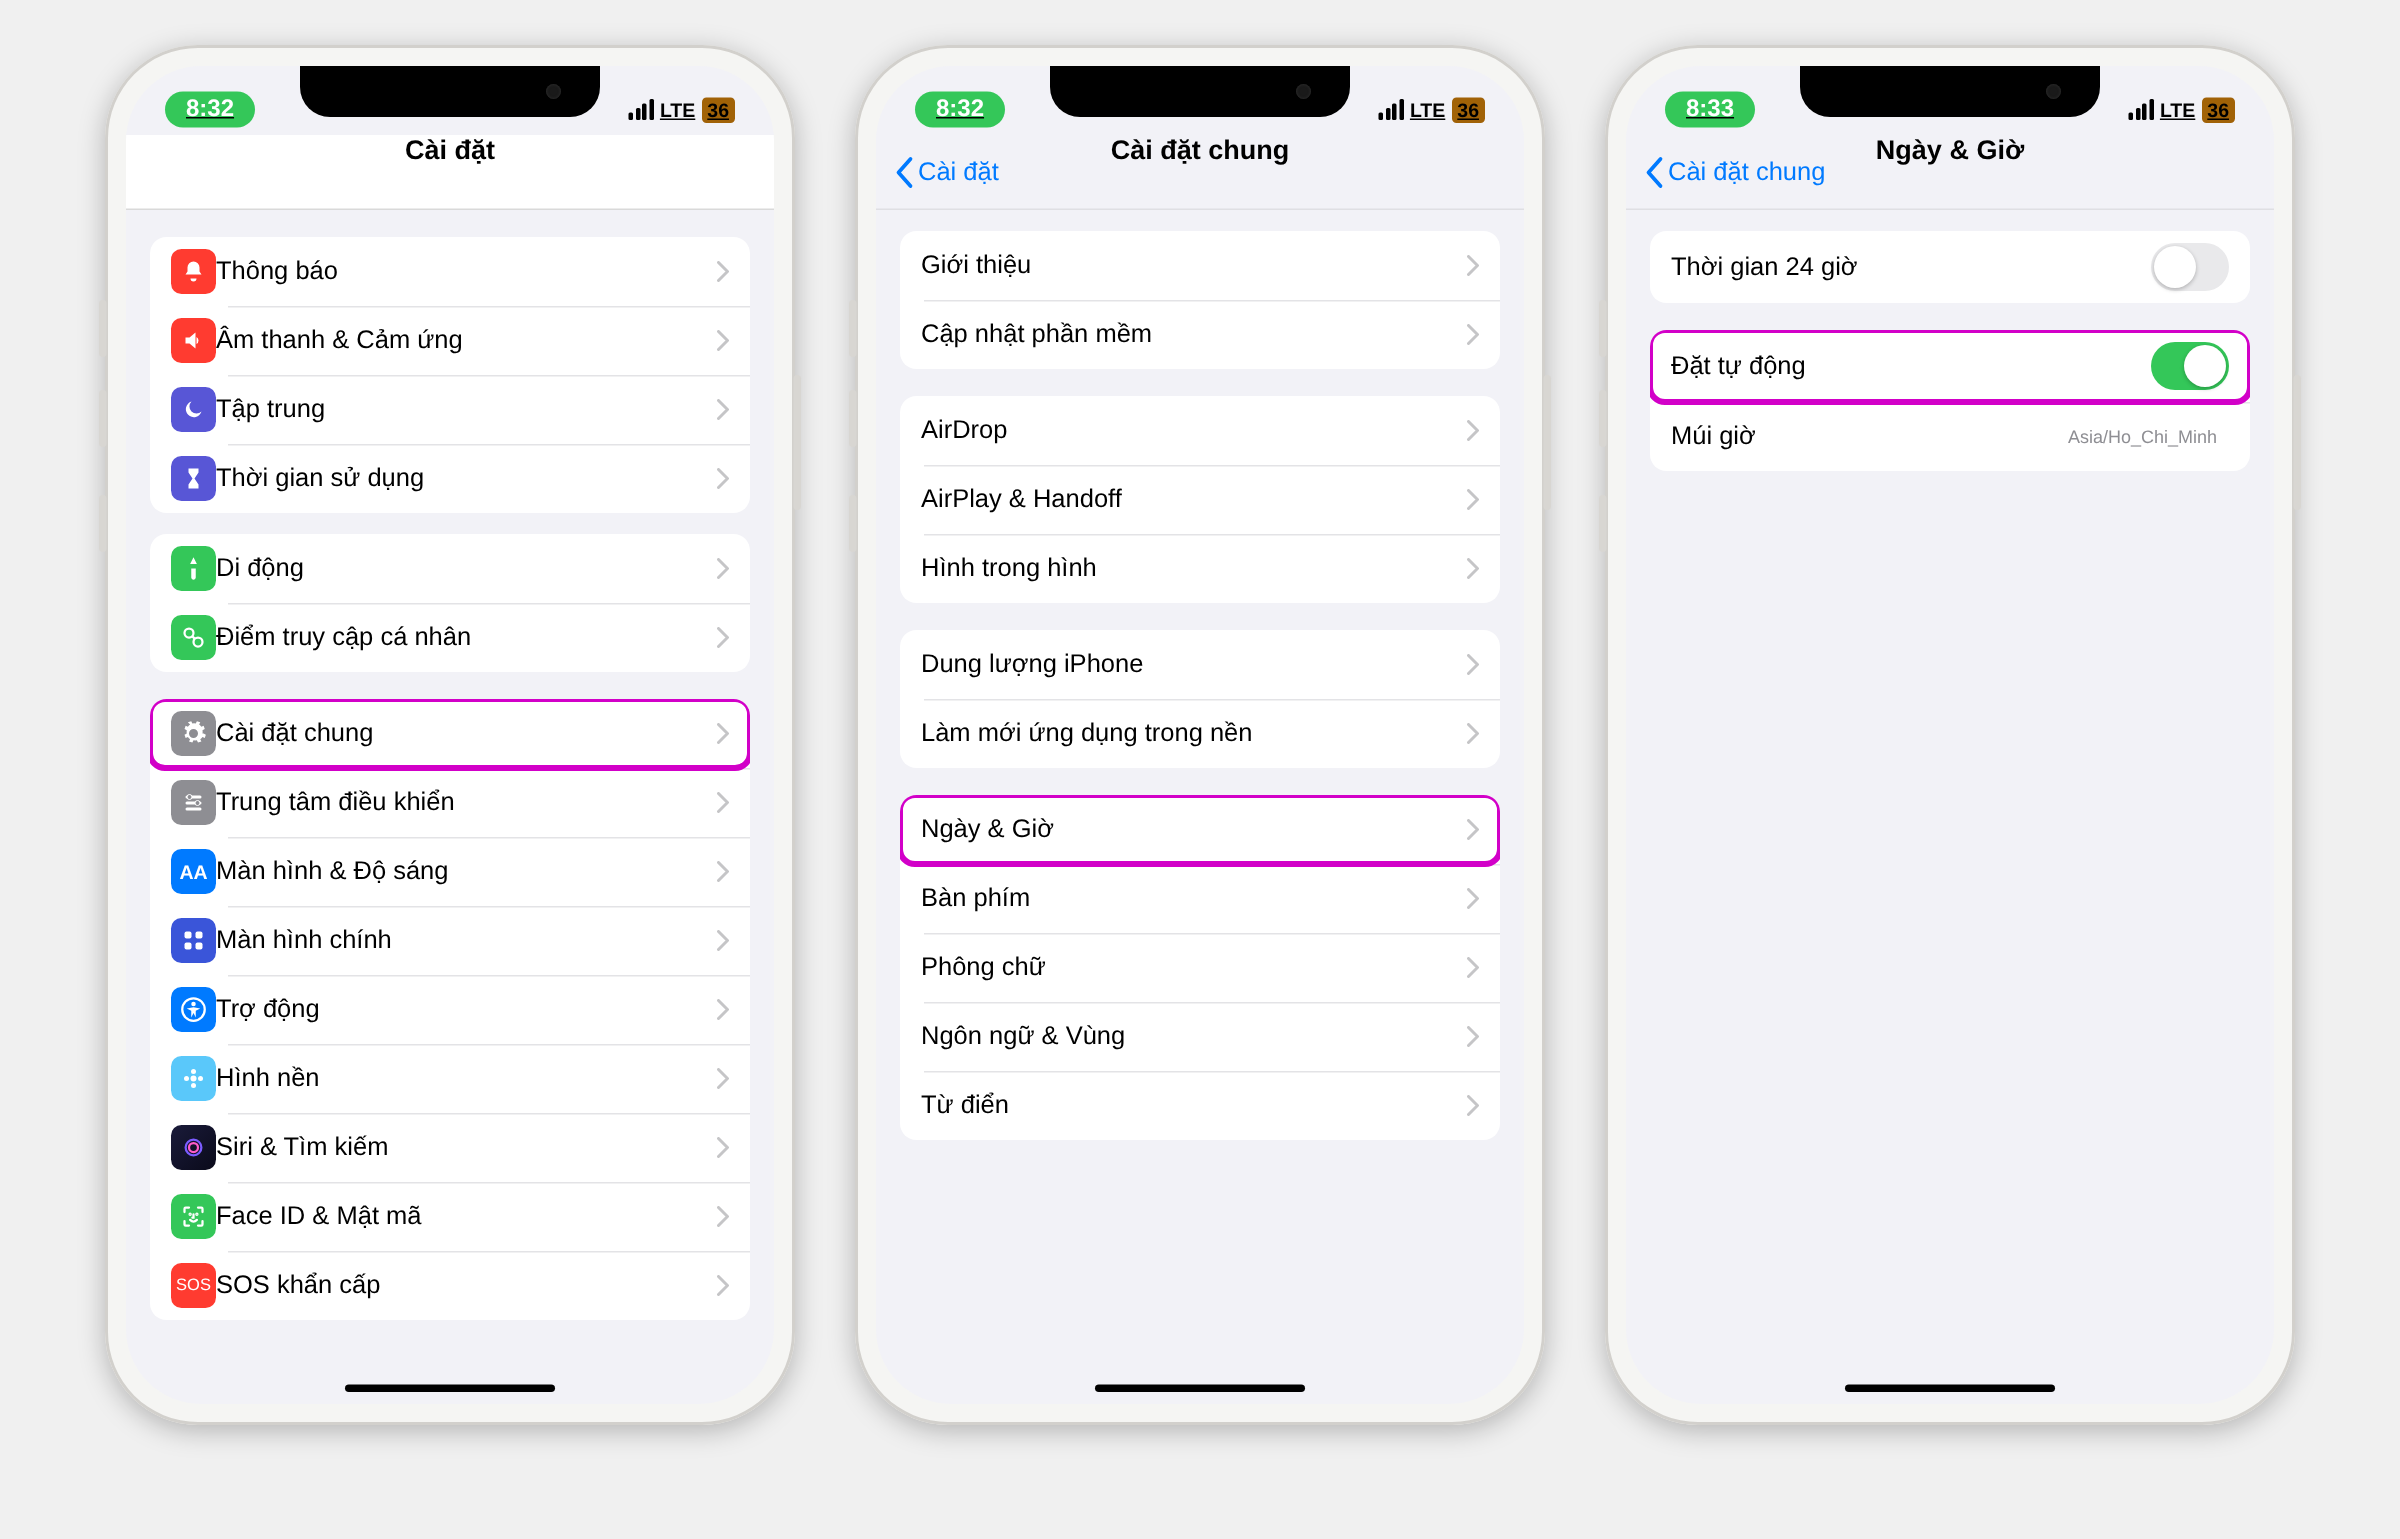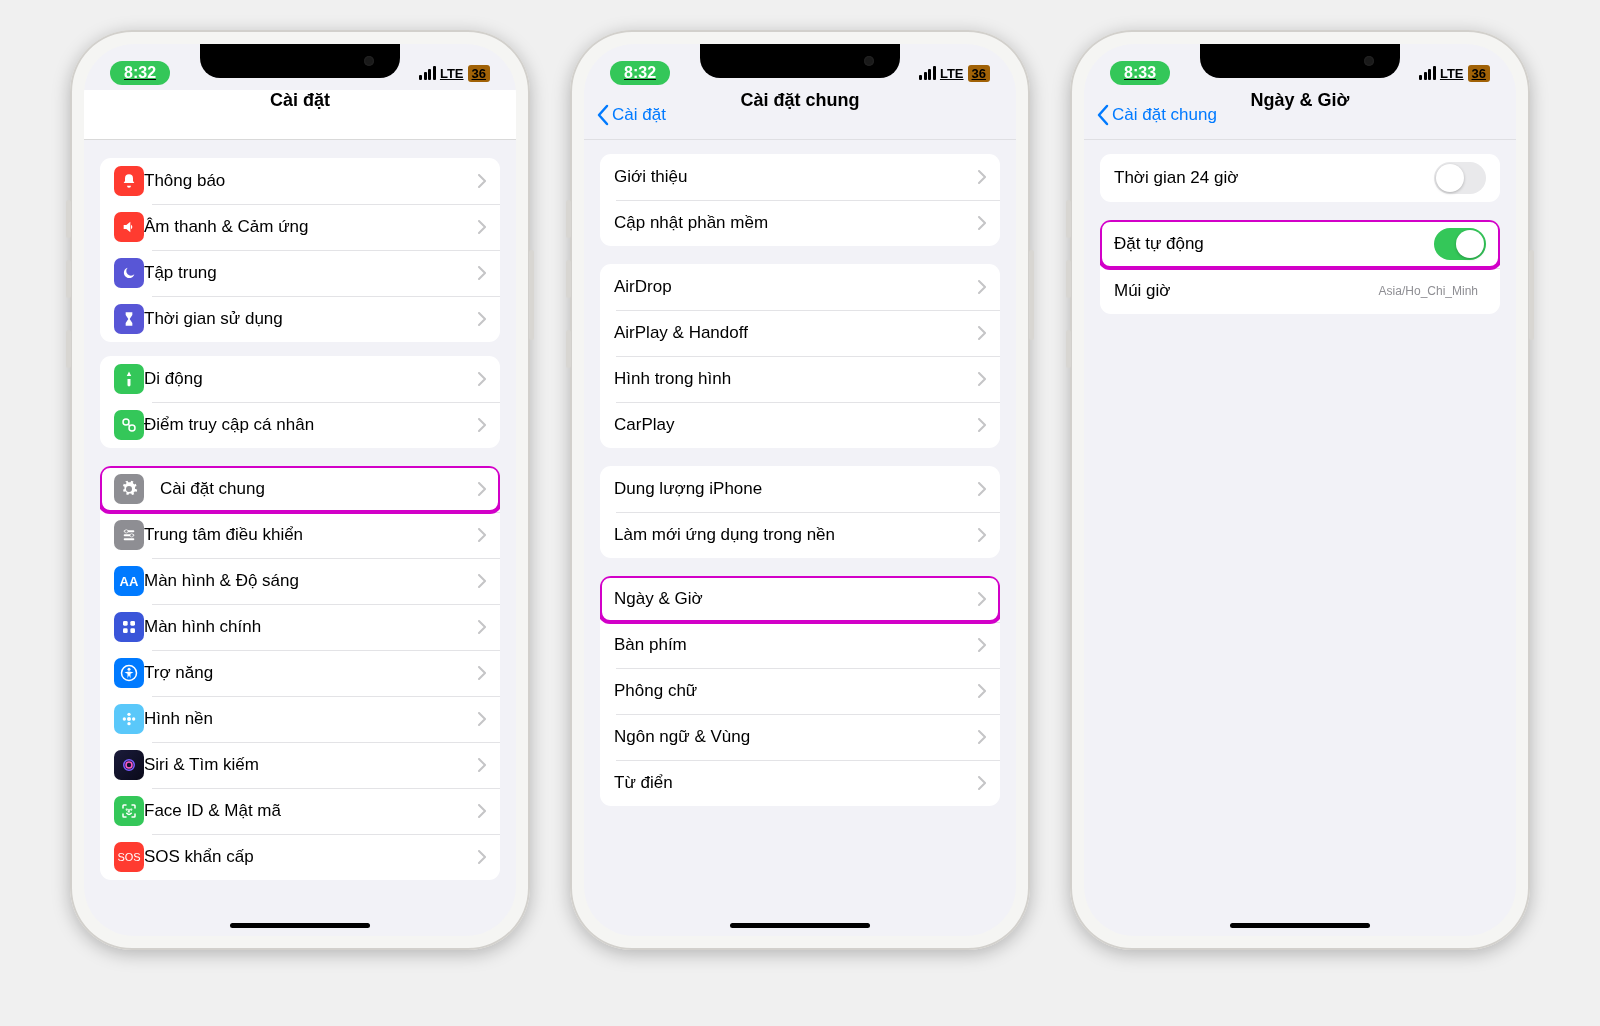--- a/index.html
+++ b/index.html
@@ -101,21 +101,21 @@
   }
   .row.noicon + .row.noicon::before { left:16px; }
   .row .icon {
     width:30px; height:30px; border-radius:7px; margin-right:0;
     display:flex; align-items:center; justify-content:center; color:#fff; font-size:16px; flex-shrink:0;
   }
   .row .label { flex:1; font-size:17px; color:#000; }
   .row .detail { font-size:12px; color:#8e8e93; margin-right:8px; }
   .chev { color:#c5c5c7; flex-shrink:0; }
   .chev svg { width:8px; height:14px; display:block; }
-  .highlight { outline: 4px solid #d200c8; outline-offset:-2px; border-radius:10px; z-index:2; position:relative;gap:16px;}
+  .highlight { outline: 4px solid #d200c8; outline-offset:-2px; border-radius:10px; z-index:2; position:relative;}
   .highlight::before { display:none; }
   .toggle {
     width:52px; height:32px; border-radius:16px; position:relative; flex-shrink:0;
   }
   .toggle::after {
     content:""; position:absolute; top:2px; width:28px; height:28px; background:#fff; border-radius:50%;
     box-shadow:0 1px 3px rgba(0,0,0,0.25);
   }
   .toggle.off { background:#e9e9eb; }
   .toggle.off::after { left:2px; }
@@ -298,21 +298,21 @@
             </span>
         </div>
         <div class="row">
           <div class="icon bg-blue">
               <svg viewBox="0 0 24 24" width="18" height="18" fill="#fff">
                 <circle cx="12" cy="12" r="10" fill="none" stroke="#fff" stroke-width="2"></circle>
                 <circle cx="12" cy="7" r="2"></circle>
                 <path d="M6 11l6-1 6 1-4 2v6l-2-4-2 4v-6z"></path>
               </svg>
             </div>
-          <span class="label">Trợ năng</span>
+          <span class="label">Trợ động</span>
           <span class="chev">
               <svg viewBox="0 0 8 14">
                 <path d="M1 1l6 6-6 6" stroke="#c5c5c7" stroke-width="2" fill="none" stroke-linecap="round"></path>
               </svg>
             </span>
         </div>
         <div class="row">
           <div class="icon bg-teal">
               <svg viewBox="0 0 24 24" width="16" height="16" fill="#fff">
                 <circle cx="12" cy="12" r="3"></circle>
@@ -441,28 +441,20 @@
             </span>
           </div>
         <div class="row noicon">
             <span class="label">Hình trong hình</span>
             <span class="chev">
               <svg viewBox="0 0 8 14">
                 <path d="M1 1l6 6-6 6" stroke="#c5c5c7" stroke-width="2" fill="none" stroke-linecap="round"></path>
               </svg>
             </span>
           </div>
-        <div class="row noicon">
-            <span class="label">CarPlay</span>
-            <span class="chev">
-              <svg viewBox="0 0 8 14">
-                <path d="M1 1l6 6-6 6" stroke="#c5c5c7" stroke-width="2" fill="none" stroke-linecap="round"></path>
-              </svg>
-            </span>
-          </div>
       </div>
       <div class="group">
         <div class="row noicon">
             <span class="label">Dung lượng iPhone</span>
             <span class="chev">
               <svg viewBox="0 0 8 14">
                 <path d="M1 1l6 6-6 6" stroke="#c5c5c7" stroke-width="2" fill="none" stroke-linecap="round"></path>
               </svg>
             </span>
           </div>

